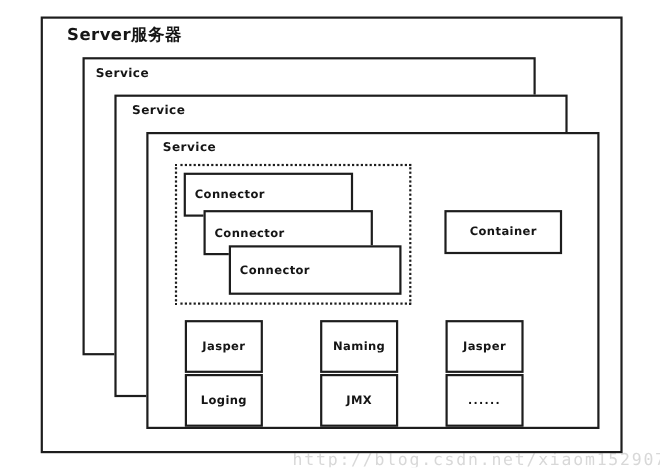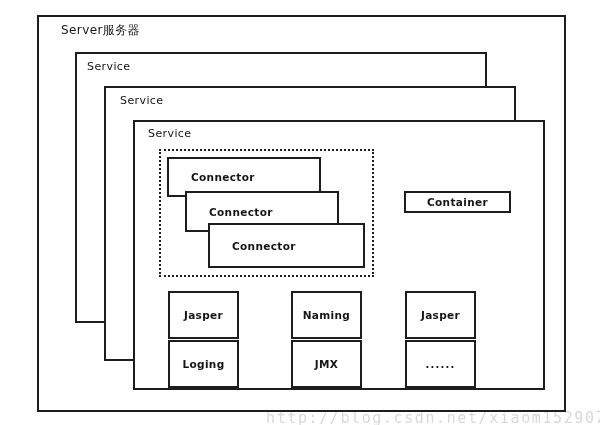--- a/index.html
+++ b/index.html
@@ -30,22 +30,22 @@
     top: 15px;
     width: 529px;
     height: 397px;
     border-width: 2px;
     z-index: 1;
   }
   .server-title {
     position: absolute;
     left: 61px;
     top: 22px;
-    font-size: 12px;
-    font-weight: normal;
+    font-size: 15px;
+    font-weight: bold;
     letter-spacing: 0.4px;
     color: #151515;
     white-space: nowrap;
     z-index: 12;
   }
 
   
   .service-1 {
     left: 75px;
     top: 52px;
@@ -63,21 +63,21 @@
   .service-3 {
     left: 133px;
     top: 120px;
     width: 412px;
     height: 270px;
     z-index: 4;
   }
   .service-label {
     position: absolute;
     font-size: 11px;
-    font-weight: normal;
+    font-weight: bold;
     letter-spacing: 0.4px;
     color: #151515;
     white-space: nowrap;
     z-index: 12;
   }
   .service-label-1 { left: 87px;  top: 60px; }
   .service-label-2 { left: 120px; top: 94px; }
   .service-label-3 { left: 148px; top: 127px; }
 
   
@@ -100,21 +100,21 @@
     border: 2px solid #1d1d1d;
     box-sizing: border-box;
     display: flex;
     align-items: center;
   }
   .connector span {
     font-size: 10.5px;
     font-weight: bold;
     letter-spacing: 0.35px;
     color: #151515;
-    padding-left: 22px;
+    padding-left: 8px;
     white-space: nowrap;
   }
   .connector-1 {
     left: 167px;
     top: 157px;
     width: 154px;
     height: 40px;
     z-index: 6;
   }
   .connector-2 {
@@ -130,21 +130,21 @@
     width: 157px;
     height: 45px;
     z-index: 8;
   }
 
   
   .container-box {
     left: 404px;
     top: 191px;
     width: 107px;
-    height: 22px;
+    height: 40px;
     z-index: 6;
     display: flex;
     align-items: center;
     justify-content: center;
   }
   .container-box span,
   .comp-box span {
     font-size: 10.5px;
     font-weight: bold;
     letter-spacing: 0.35px;

